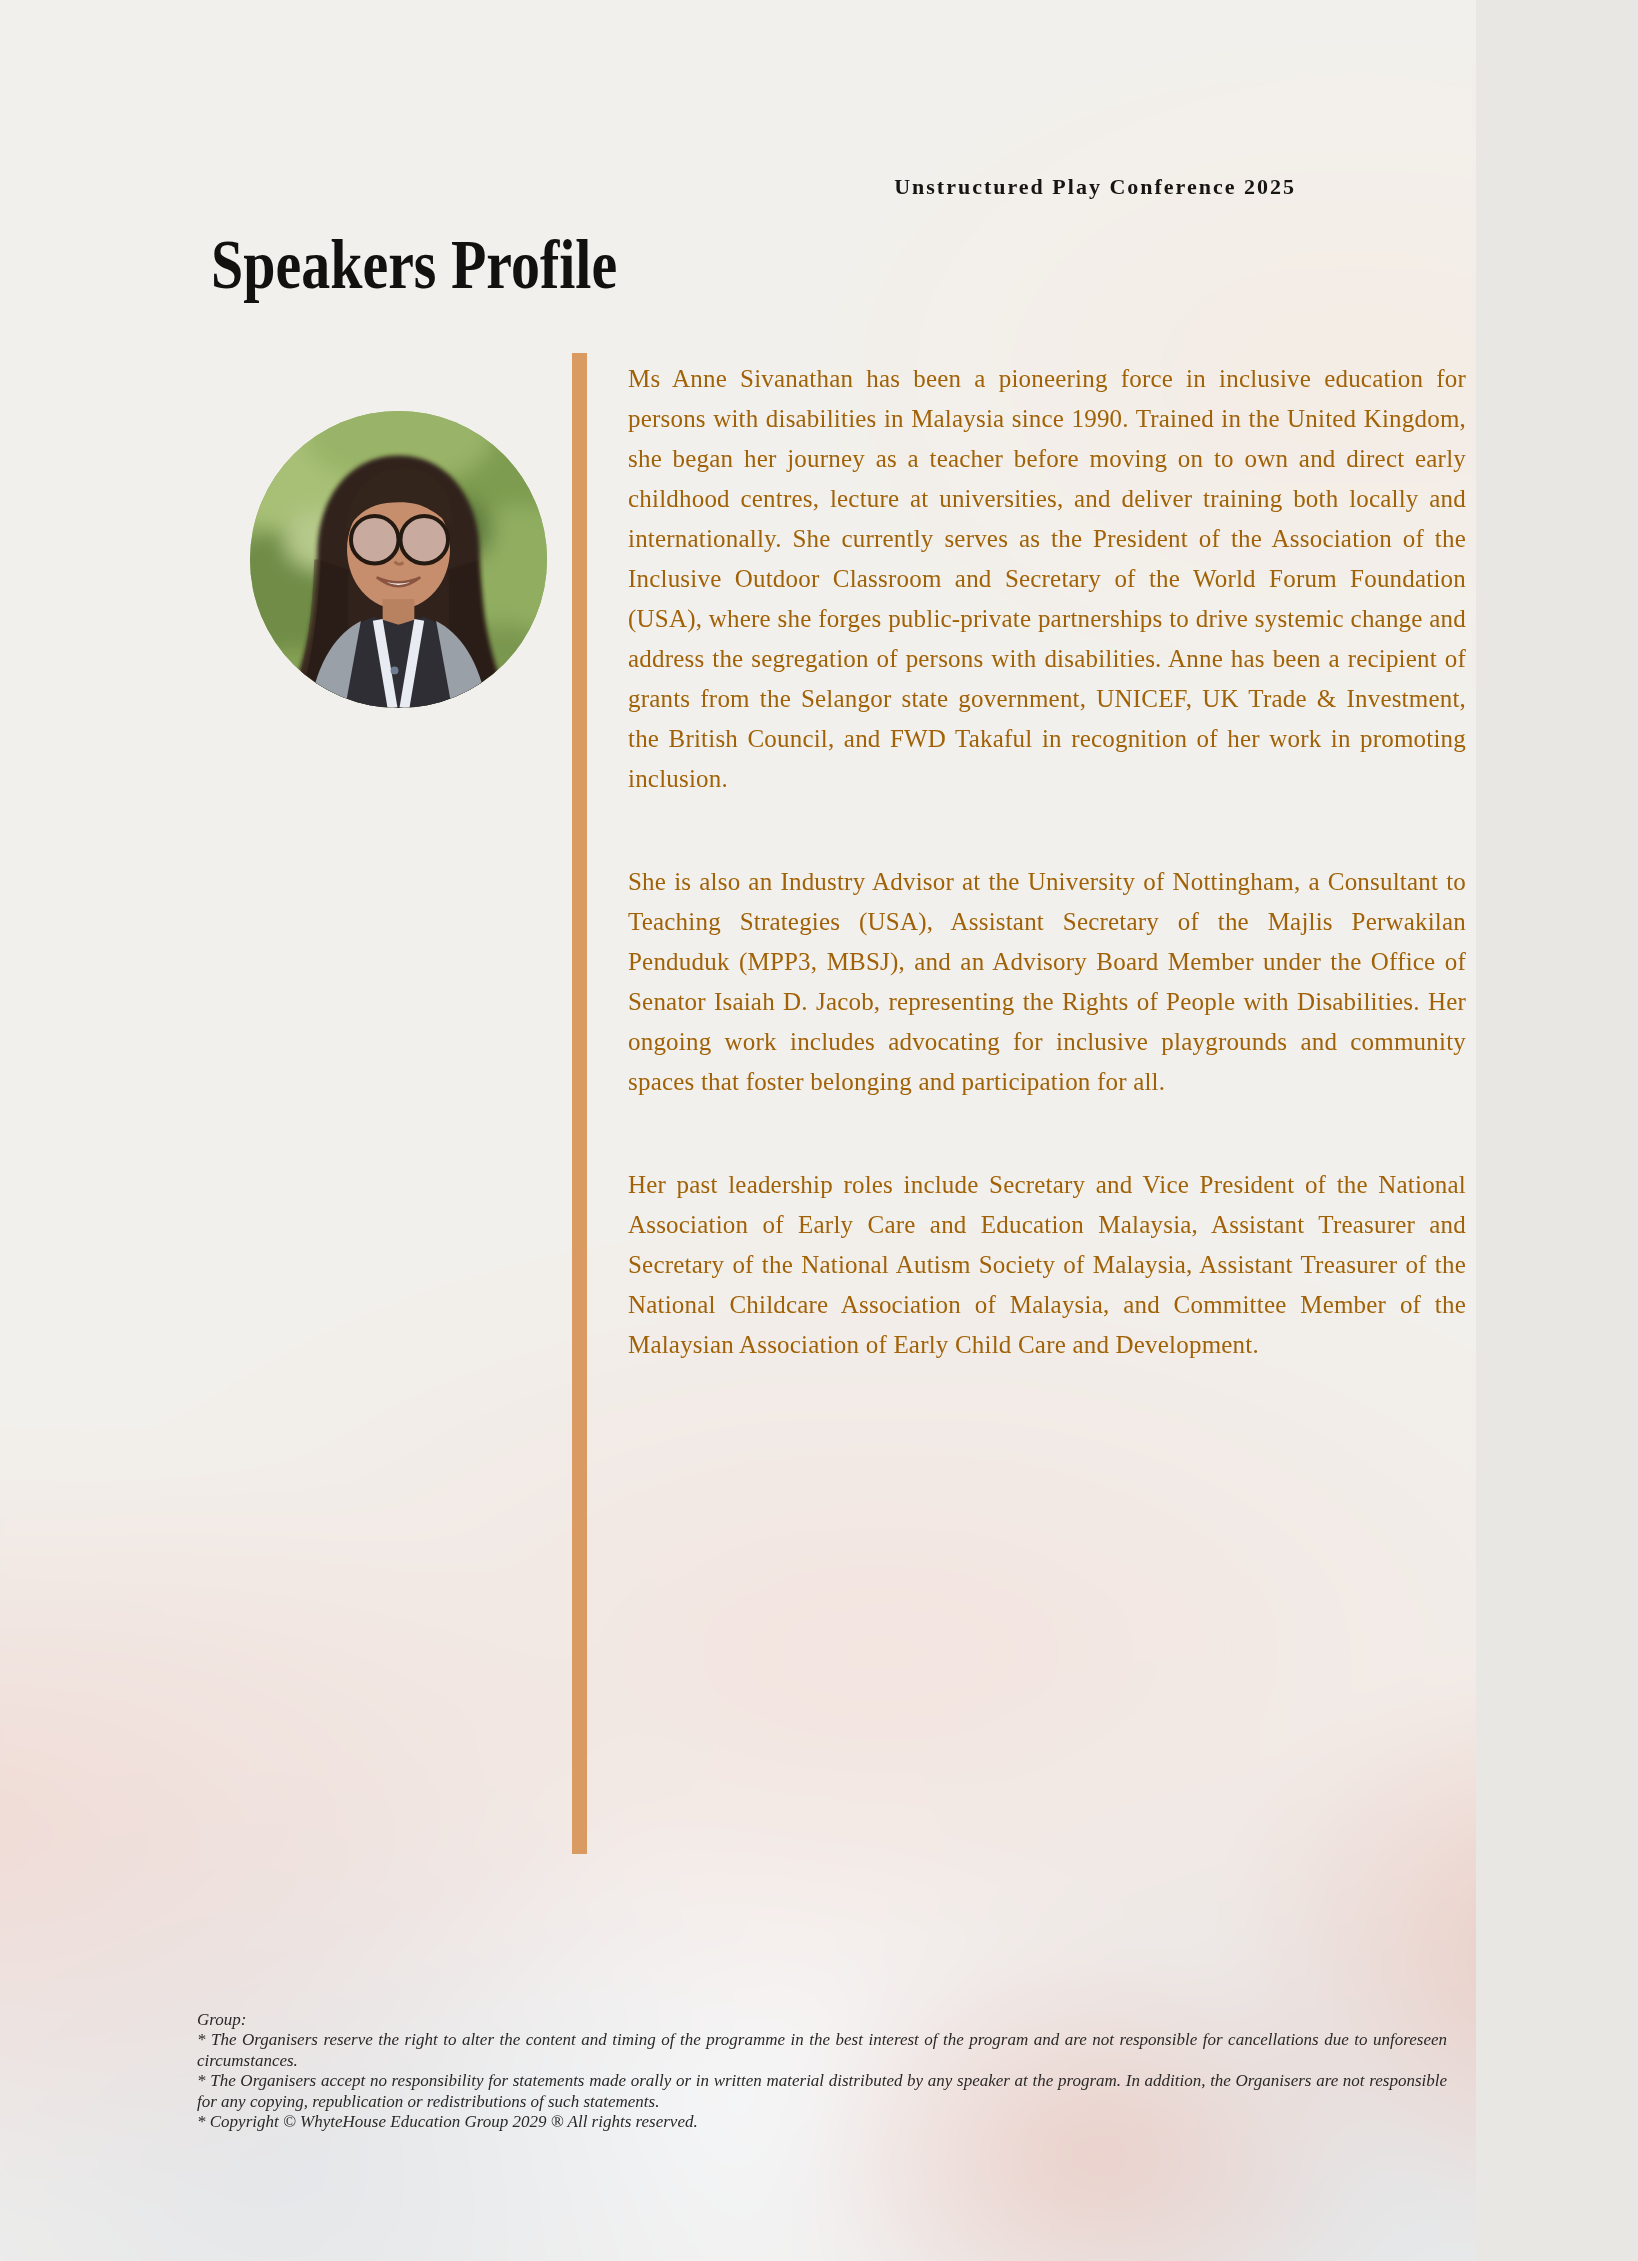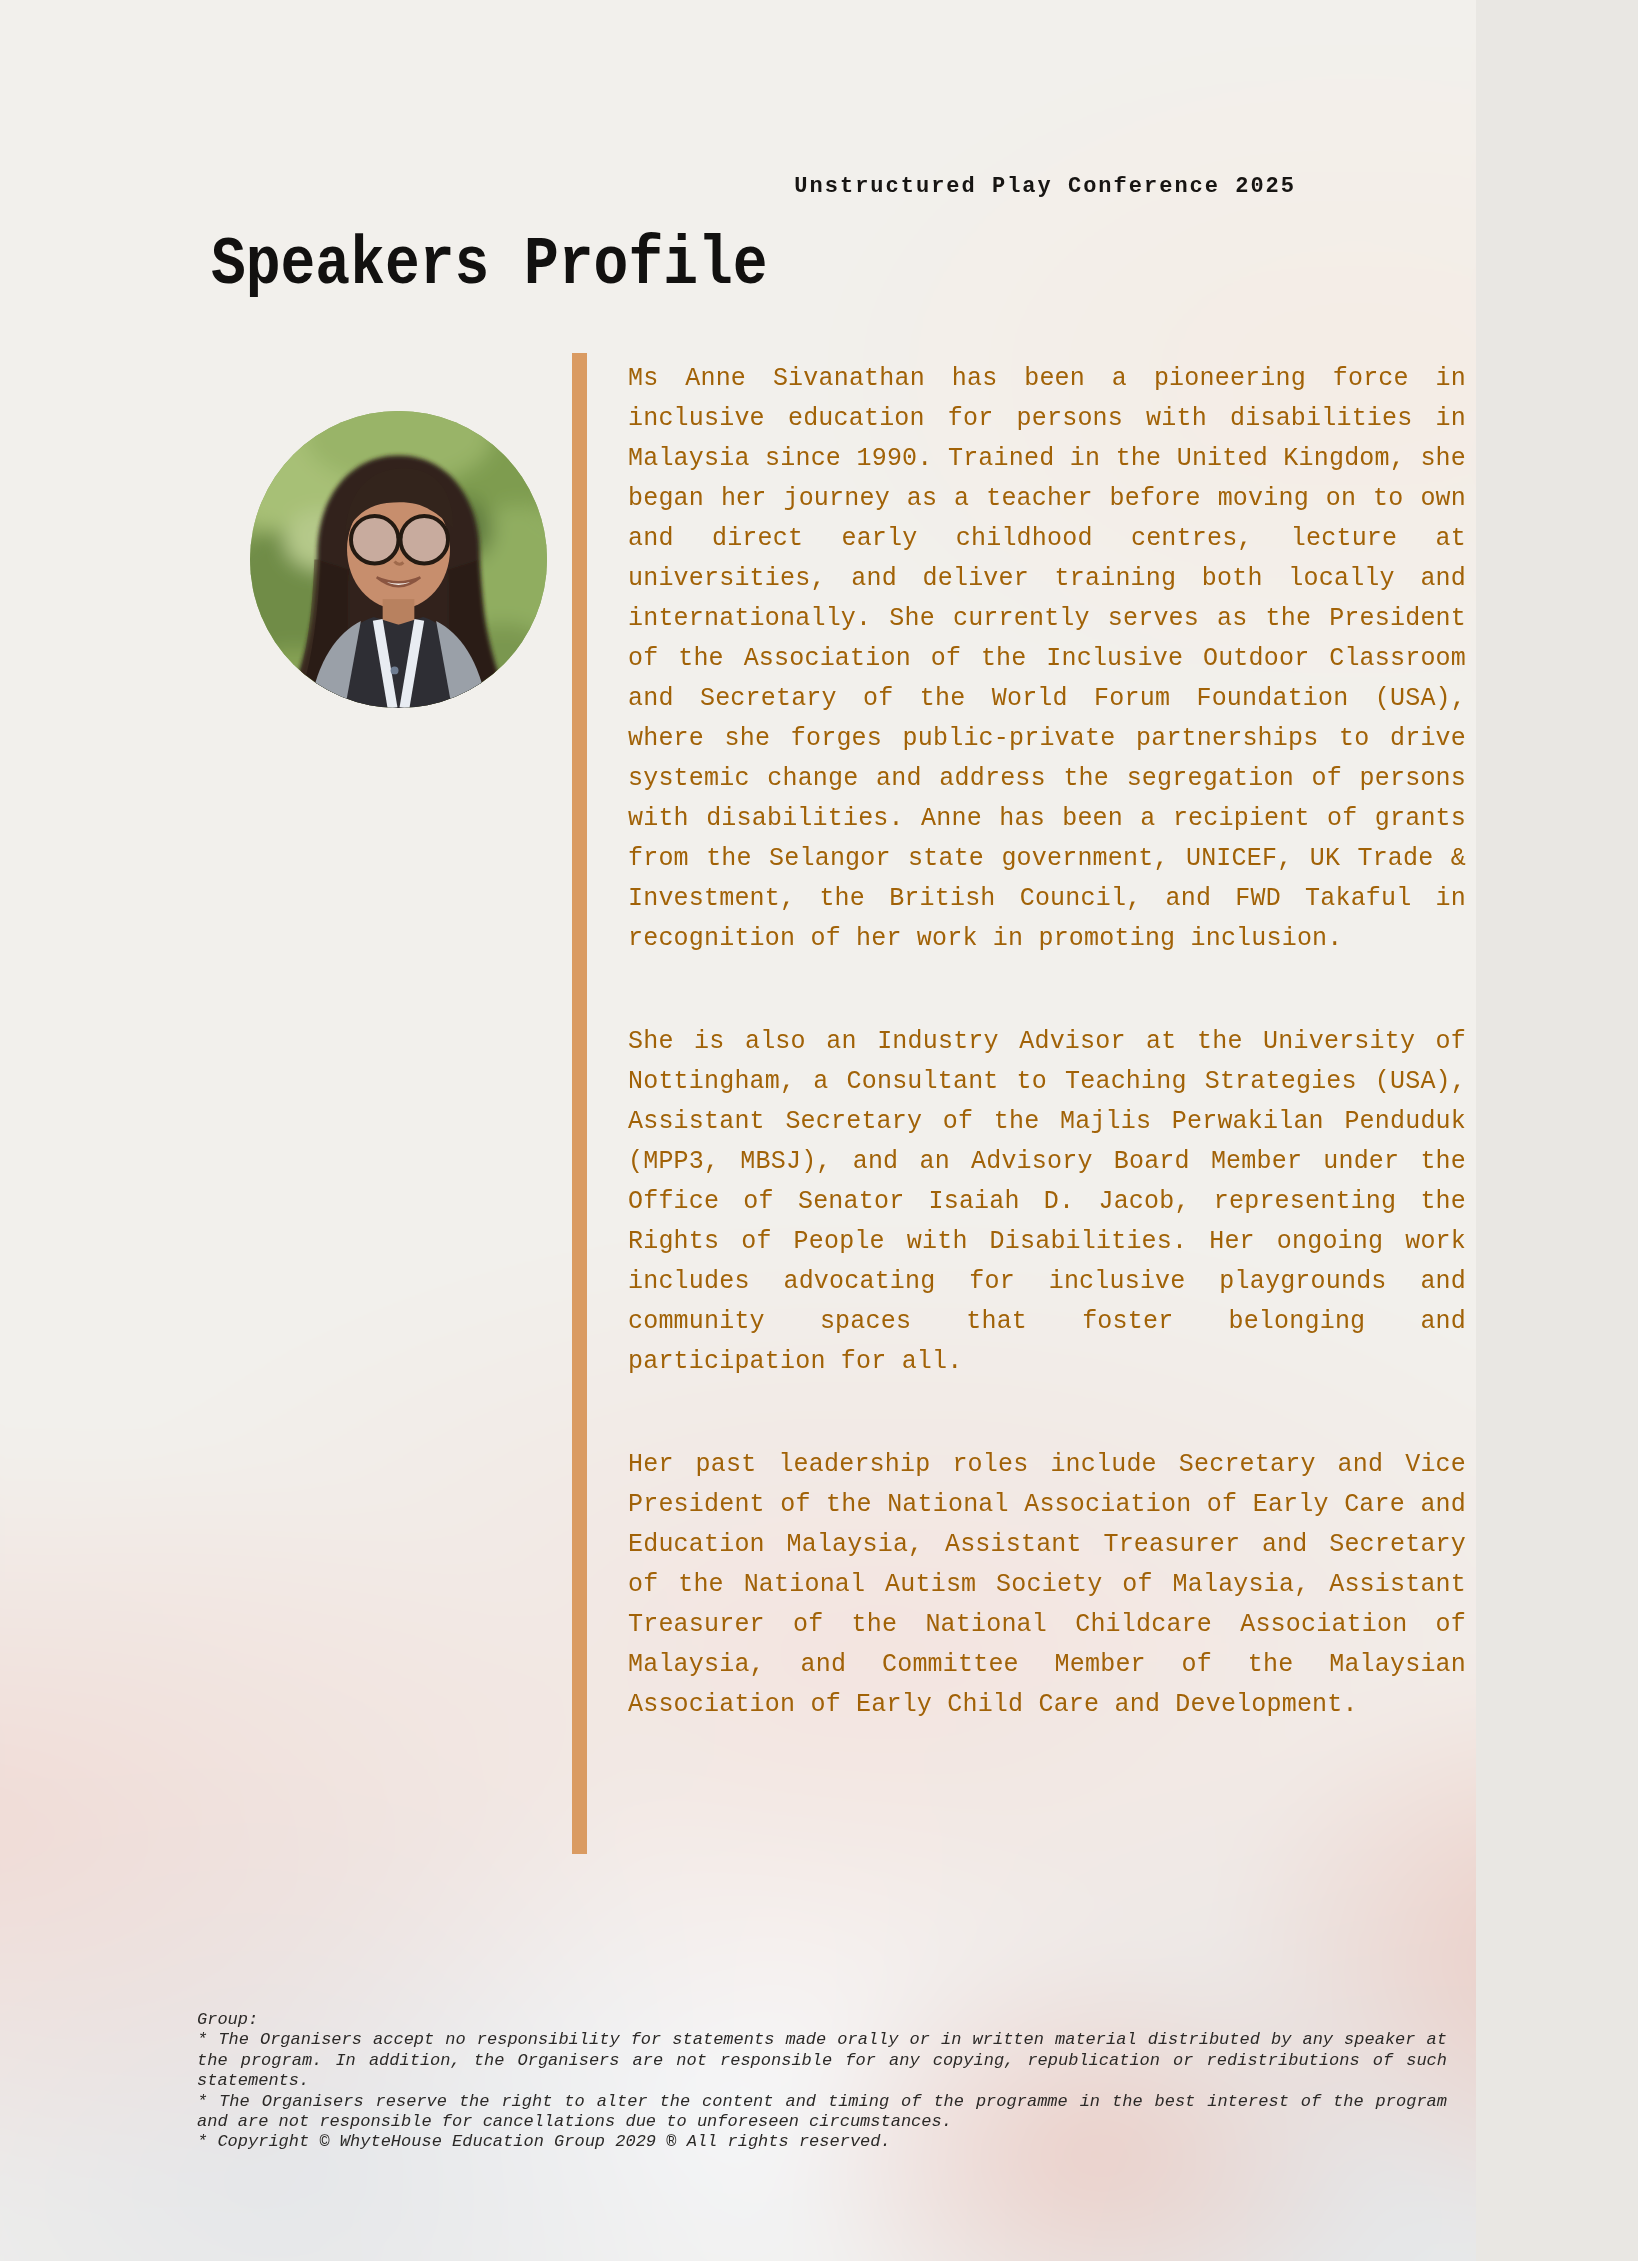--- a/index.html
+++ b/index.html
@@ -1,21 +1,21 @@
 <!DOCTYPE html>
 <html><head>
 <meta charset="utf-8">
 <style>
   html,body{margin:0;padding:0;background:#e9e7e3;}
   .page{
     position:relative;
     width:1476px;height:2261px;
     background:#f2f0ec;
     overflow:hidden;
-    font-family:Liberation Mono, monospace;
+    font-family:Liberation Serif, serif;
     color:#2e2b28;
   }
   
   .bg{
     position:absolute;inset:-89px;
     background:
       radial-gradient(812px 515px at 1445px 465px,  rgba(246,233,223,0.55), transparent 70%),
       radial-gradient(1238px 634px at 970px 1742px, rgba(243,216,211,0.50), transparent 70%),
       radial-gradient(970px 554px at 59px 1911px,   rgba(239,205,199,0.60), transparent 70%),
       radial-gradient(554px 416px at 1683px 2039px, rgba(233,178,166,0.62), transparent 70%),
@@ -133,19 +133,19 @@
     <div class="bio">
         <p>Ms Anne Sivanathan has been a pioneering force in inclusive education for persons with disabilities in Malaysia since 1990. Trained in the United Kingdom, she began her journey as a teacher before moving on to own and direct early childhood centres, lecture at universities, and deliver training both locally and internationally. She currently serves as the President of the Association of the Inclusive Outdoor Classroom and Secretary of the World Forum Foundation (USA), where she forges public-private partnerships to drive systemic change and address the segregation of persons with disabilities. Anne has been a recipient of grants from the Selangor state government, UNICEF, UK Trade &amp; Investment, the British Council, and FWD Takaful in recognition of her work in promoting inclusion.</p>
         <p>She is also an Industry Advisor at the University of Nottingham, a Consultant to Teaching Strategies (USA), Assistant Secretary of the Majlis Perwakilan Penduduk (MPP3, MBSJ), and an Advisory Board Member under the Office of Senator Isaiah D. Jacob, representing the Rights of People with Disabilities. Her ongoing work includes advocating for inclusive playgrounds and community spaces that foster belonging and participation for all.</p>
         <p>Her past leadership roles include Secretary and Vice President of the National Association of Early Care and Education Malaysia, Assistant Treasurer and Secretary of the National Autism Society of Malaysia, Assistant Treasurer of the National Childcare Association of Malaysia, and Committee Member of the Malaysian Association of Early Child Care and Development.</p>
       </div>
   </div>
 
   <div class="notes">
     <p>Group:</p>
     <div>
+        <p>* The Organisers reserve the right to alter the content and timing of the programme in the best interest of the program and are not responsible for cancellations due to unforeseen circumstances.</p>
         <p>* The Organisers accept no responsibility for statements made orally or in written material distributed by any speaker at the program. In addition, the Organisers are not responsible for any copying, republication or redistributions of such statements.</p>
-        <p>* The Organisers reserve the right to alter the content and timing of the programme in the best interest of the program and are not responsible for cancellations due to unforeseen circumstances.</p>
         <p>* Copyright © WhyteHouse Education Group 2029 ® All rights reserved.</p>
       </div>
   </div>
 </div>
 
 
 </body></html>

